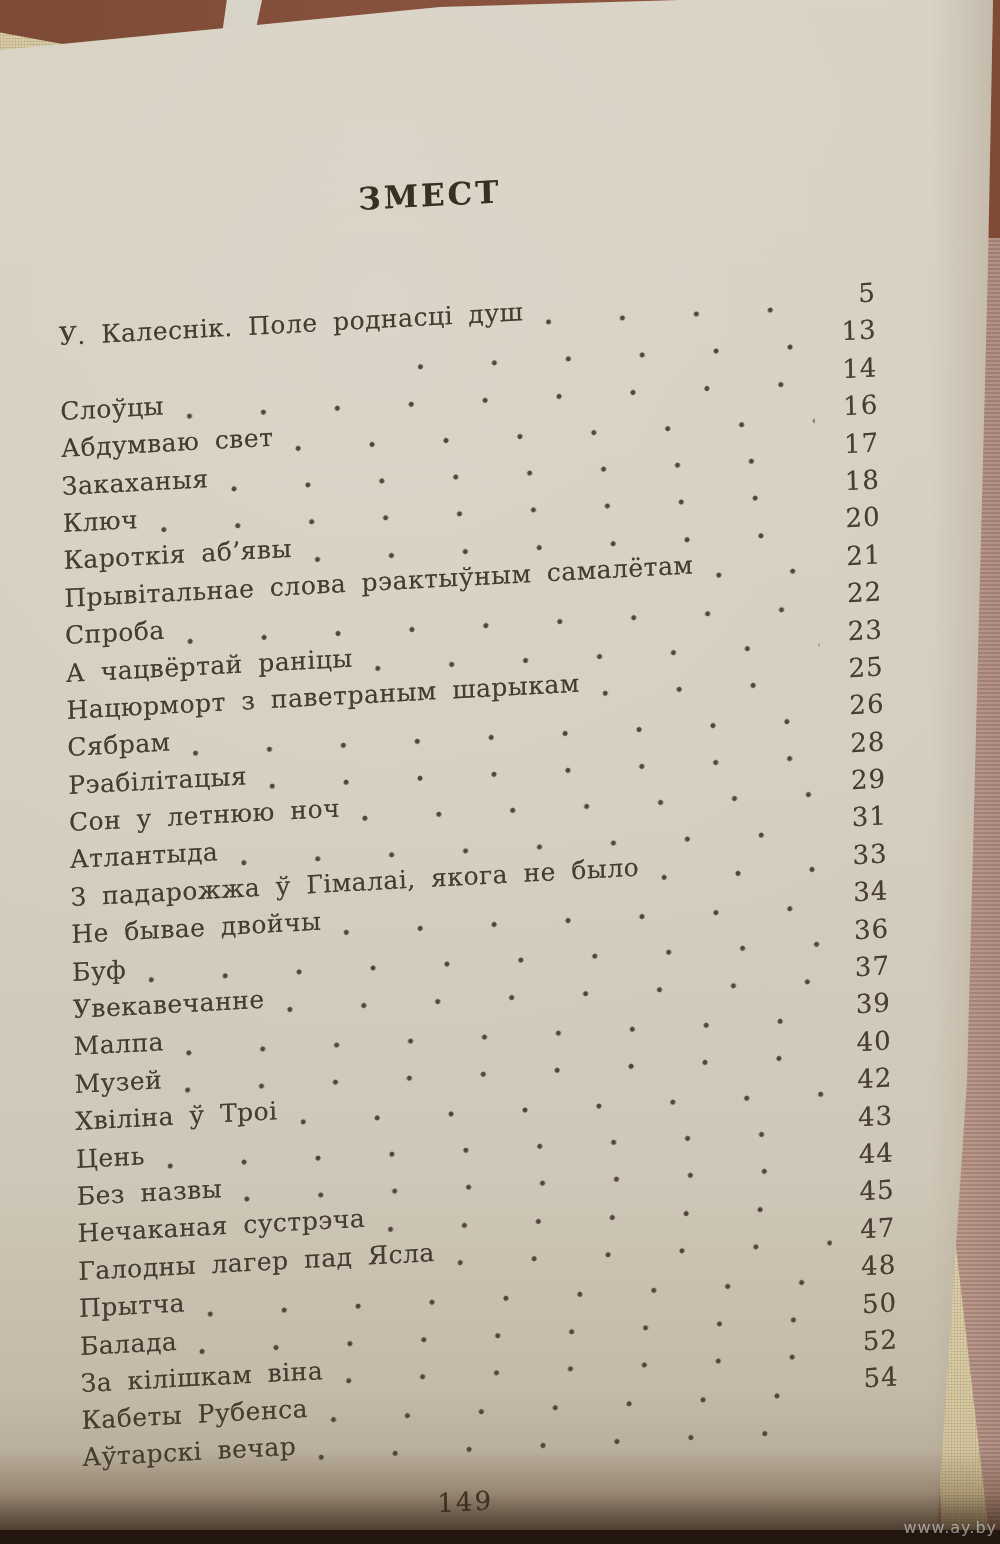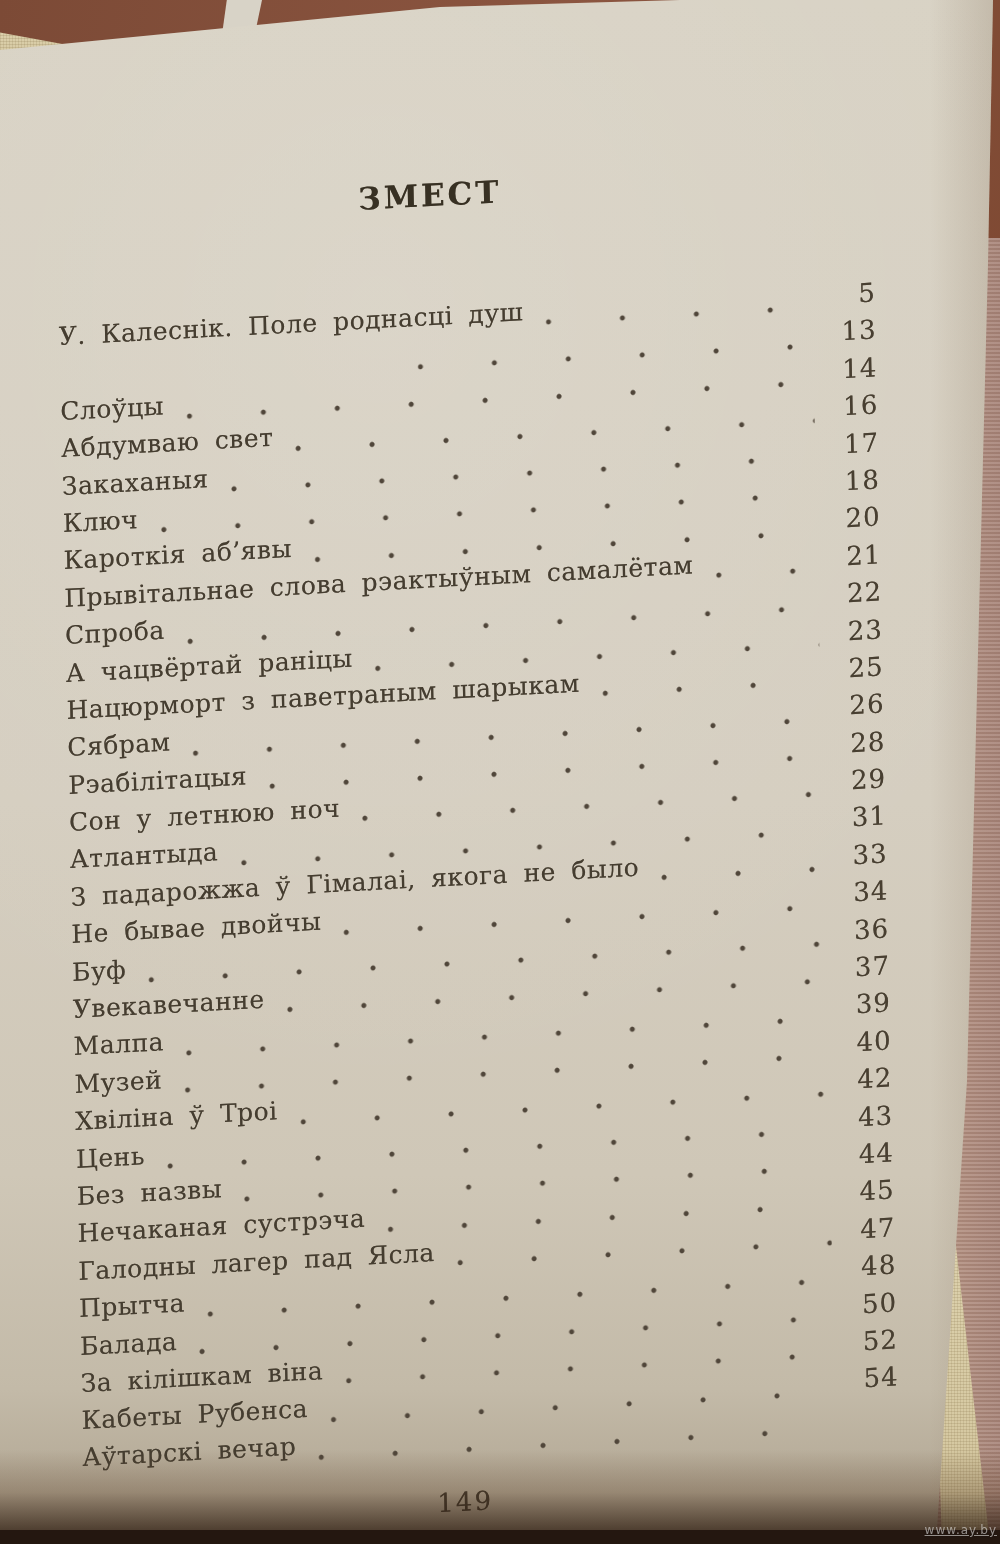--- a/index.html
+++ b/index.html
@@ -55,22 +55,22 @@
     background-image:radial-gradient(circle at 3px 4px,#50463a 2px,rgba(80,70,58,0) 3px);
     background-size:74px 9px;background-repeat:repeat-x;background-position:0 0;}
   .row .n{width:50px;text-align:right;font-size:26px;color:#483f31;letter-spacing:1px;}
   .row.no-title .dots{margin-left:358px;}
   .row.no-page .dots{margin-right:40px;}
 
   .folio{position:absolute;left:322px;top:1352px;width:120px;text-align:center;
     font-size:26px;letter-spacing:2px;color:#3b3328;}
 
   .watermark{position:absolute;right:3px;bottom:7px;z-index:5;
-    font-family:"DejaVu Sans",sans-serif;font-size:12px;letter-spacing:1px;
-    color:rgba(255,255,255,.52);text-shadow:0 1px 2px rgba(0,0,0,.25);text-decoration:underline;}
+    font-family:"DejaVu Sans",sans-serif;font-size:16px;letter-spacing:1px;
+    color:rgba(255,255,255,.52);text-shadow:0 1px 2px rgba(0,0,0,.25);}
 </style>
 </head>
 <body>
 
 <div class="photo">
 
   <div class="fore-edge"></div>
   <div class="top-sliver"></div>
   <div class="fabric fabric-corner"></div>
   <div class="fabric fabric-edge"></div>

